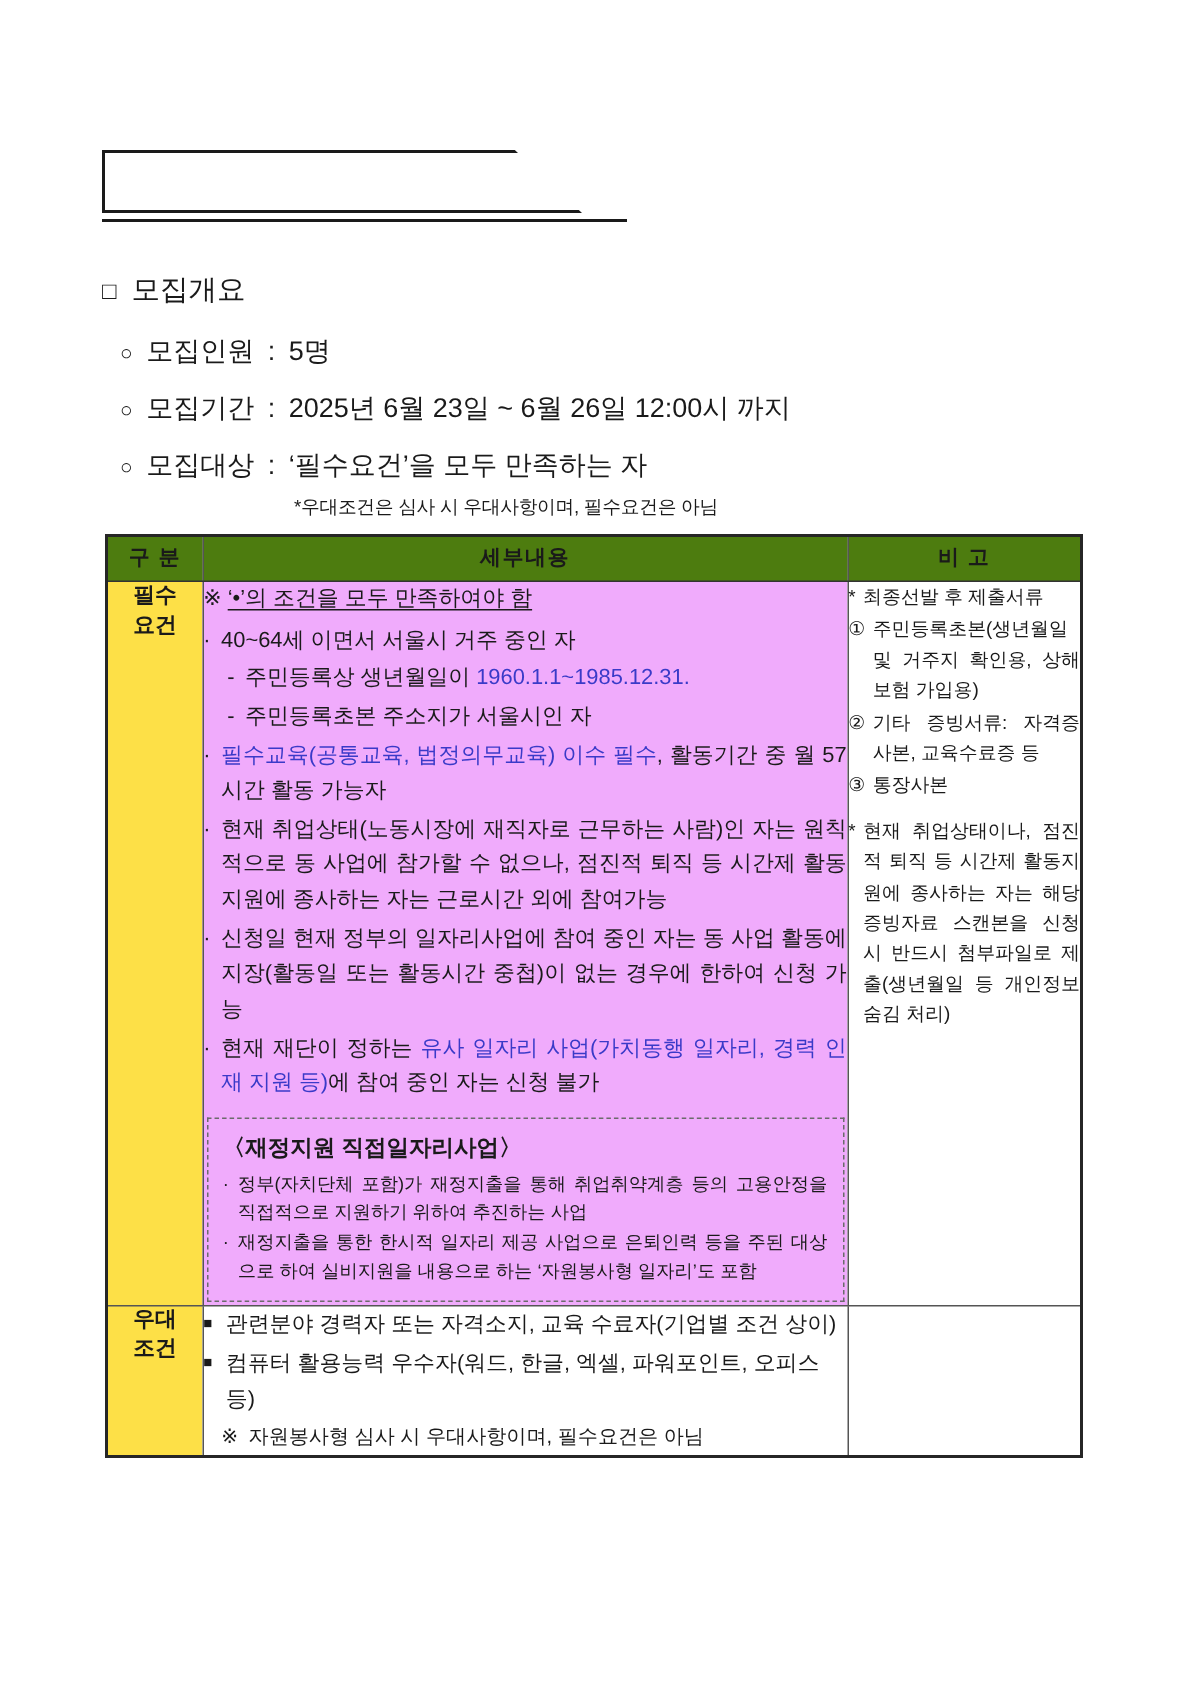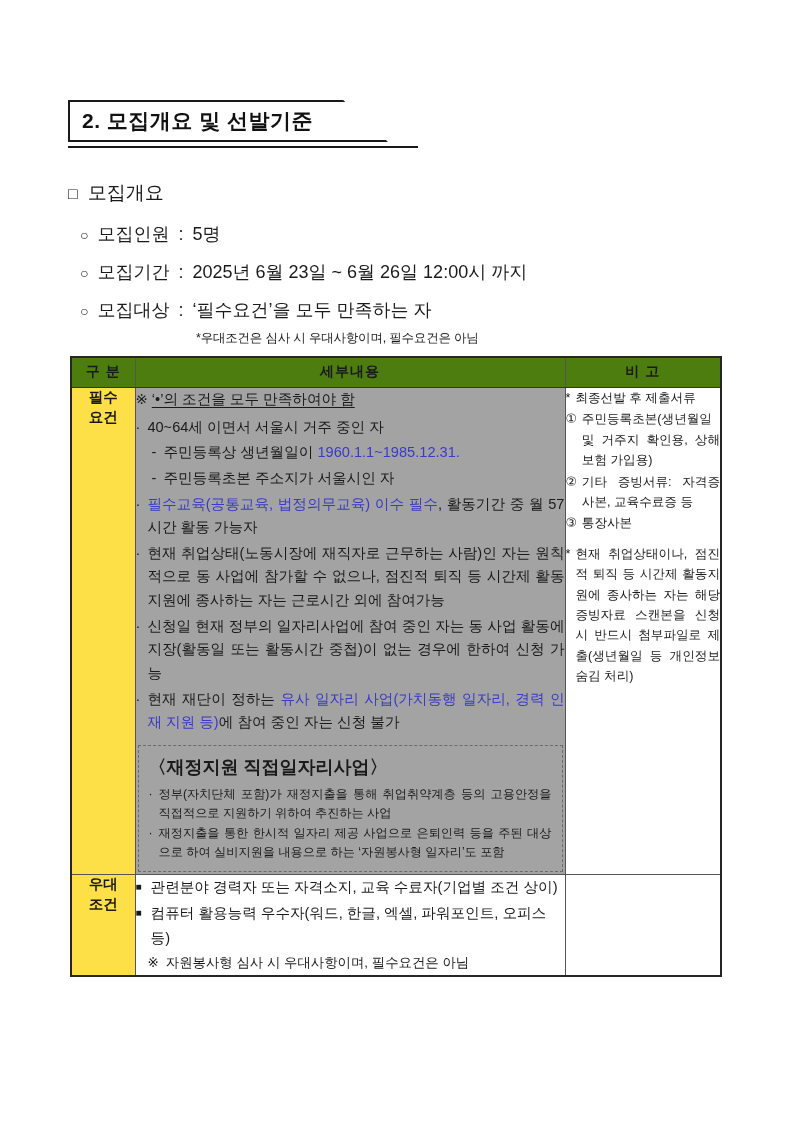--- a/index.html
+++ b/index.html
@@ -135,21 +135,21 @@
     vertical-align: middle;
     font-size: 14.5px;
     font-weight: 700;
     line-height: 1.35;
     padding: 4px 2px;
   }
   .cell-detail {
     padding: 10px 9px 12px 9px;
     font-size: 14.6px;
     line-height: 1.62;
-    background: #a3a3a3;
+    background: #f0abfc;
   }
   .cell-bigo {
     padding: 10px 8px 10px 9px;
     font-size: 12.6px;
     line-height: 1.62;
     background: #ffffff;
     vertical-align: middle;
   }
 
   
@@ -180,21 +180,21 @@
   .subbox {
     border: 1px dashed #6b6b6b;
     padding: 8px 10px 9px 10px;
     margin: 10px 2px 2px 2px;
     font-size: 12.2px;
     line-height: 1.55;
   }
   .subbox-title {
     font-weight: 700;
     margin-bottom: 3px;
-    font-size: 18px;
+    font-size: 15px;
   }
   .sb-item {
     display: flex;
     gap: 6px;
     margin-bottom: 1px;
   }
   .sb-item .mk { flex: none; }
   .sb-item .tx { flex: 1 1 auto; text-align: justify; }
 
   
@@ -228,21 +228,20 @@
   }
 </style>
 </head>
 <body>
 
 <div class="page">
 
   <div class="banner-wrap">
     <div class="banner-shape"></div>
     <div class="banner-inner"></div>
-    <div class="banner-text">2. 모집개요 및 선발기준</div>
   </div>
   <div class="banner-underline"></div>
 
   <div class="outline">
     <div class="sq-line">
       <span class="sq-marker">□</span>
       <span>모집개요</span>
     </div>
 
     <div class="circ-line">

